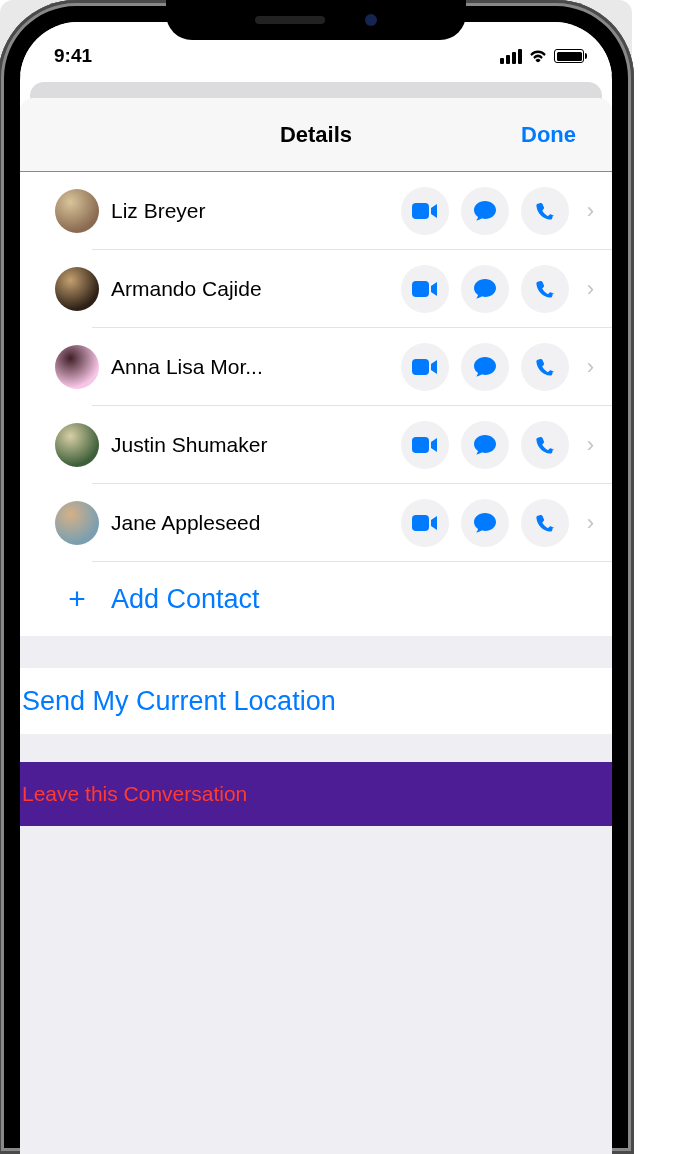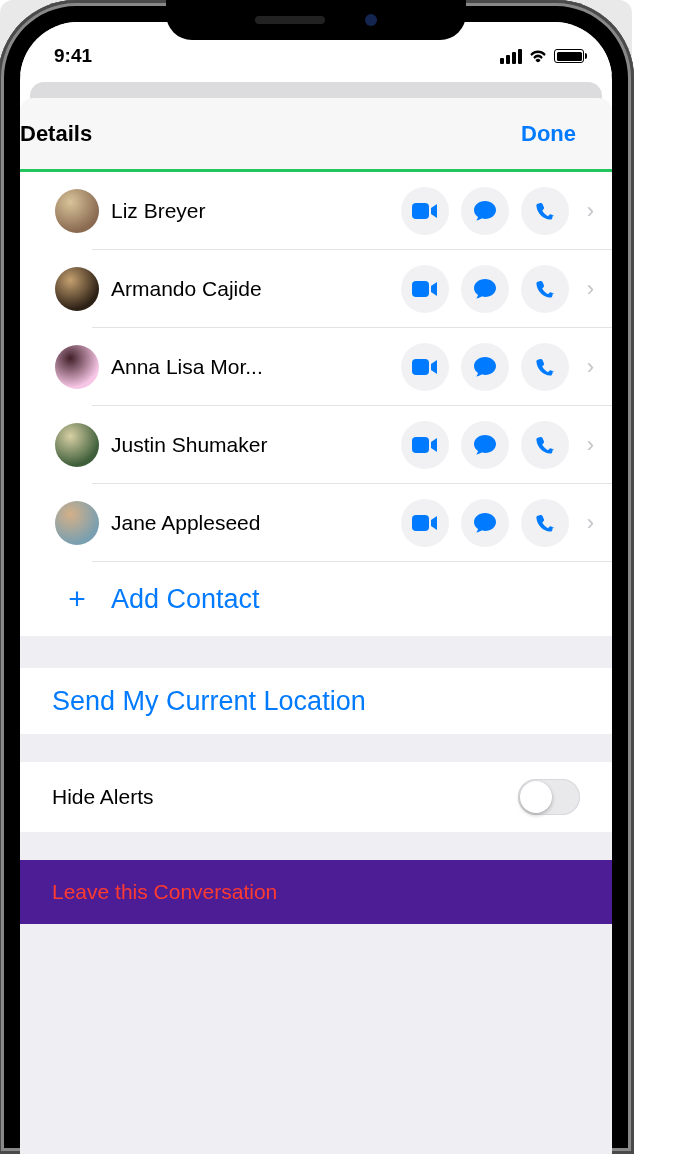--- a/index.html
+++ b/index.html
@@ -67,22 +67,22 @@
 
   .sheet {
     position:absolute; top:76px; left:0; right:0; bottom:0;
     background:#efeff3;
     border-radius: 14px 14px 0 0;
     overflow:hidden;
     display:flex; flex-direction:column;
   }
   .sheet-header {
     height:74px; background:#f7f7f8;
-    border-bottom:3px solid #22c55e;
-    display:flex; align-items:center; 
+    border-bottom:1px solid #22c55e;
+    display:flex; align-items:center; justify-content:center;
     position:relative;
     border-radius: 14px 14px 0 0;
   }
   .sheet-title { font-size:22px; font-weight:600; color:#000; }
   .done-btn { position:absolute; right:36px; font-size:22px; font-weight:600; color:#007aff; }
 
   .section { background:#fff; }
   .section.spaced { margin-top:32px; }
   .section.spaced-sm { margin-top:28px; }
 
@@ -107,21 +107,21 @@
   .action-btn {
     width:48px; height:48px; border-radius:50%; background:#f1f1f4;
     display:flex; align-items:center; justify-content:center;
   }
   .chevron { color:#c5c5c9; font-size:22px; margin-left:6px; margin-right:2px; }
 
   .add-row { min-height:74px; }
   .add-icon { width:44px; height:44px; display:flex; align-items:center; justify-content:center; color:#007aff; font-size:30px; font-weight:300; margin-right:12px; flex:0 0 44px; }
   .link-text { font-size:27px; color:#007aff; }
 
-  .plain-row { min-height:66px; padding:0 32px; display:flex; align-items:center; position:relative; }
+  .plain-row { min-height:66px; padding:0 2px; display:flex; align-items:center; position:relative; }
   .plain-row .sep { left:20px; }
   .plain-label { font-size:21px; color:#000; flex:1; }
   .destructive { color:#ff3b30; }
 
   .toggle {
     width:62px; height:36px; border-radius:20px; background:#e9e9ec; position:relative;
     box-shadow: inset 0 0 0 1px #d9d9dd;
   }
   .toggle .knob {
     position:absolute; left:2px; top:2px; width:32px; height:32px; background:#fff;
@@ -333,28 +333,20 @@
           </div>
         </div>
 
         <div class="section spaced">
           <div class="plain-row">
             <span class="link-text">Send My Current Location</span>
             <div class="sep"></div>
           </div>
         </div>
 
-        <div class="section spaced-sm">
-          <div class="plain-row" style="min-height:70px;">
-            <span class="plain-label">Hide Alerts</span>
-            <div class="toggle">
-                <div class="knob"></div>
-              </div>
-          </div>
-        </div>
 
         <div class="section spaced-sm bottom">
           <div class="plain-row" style="min-height:64px;">
             <span class="plain-label destructive">Leave this Conversation</span>
           </div>
         </div>
 
       </div>
     </div>
   </div>

